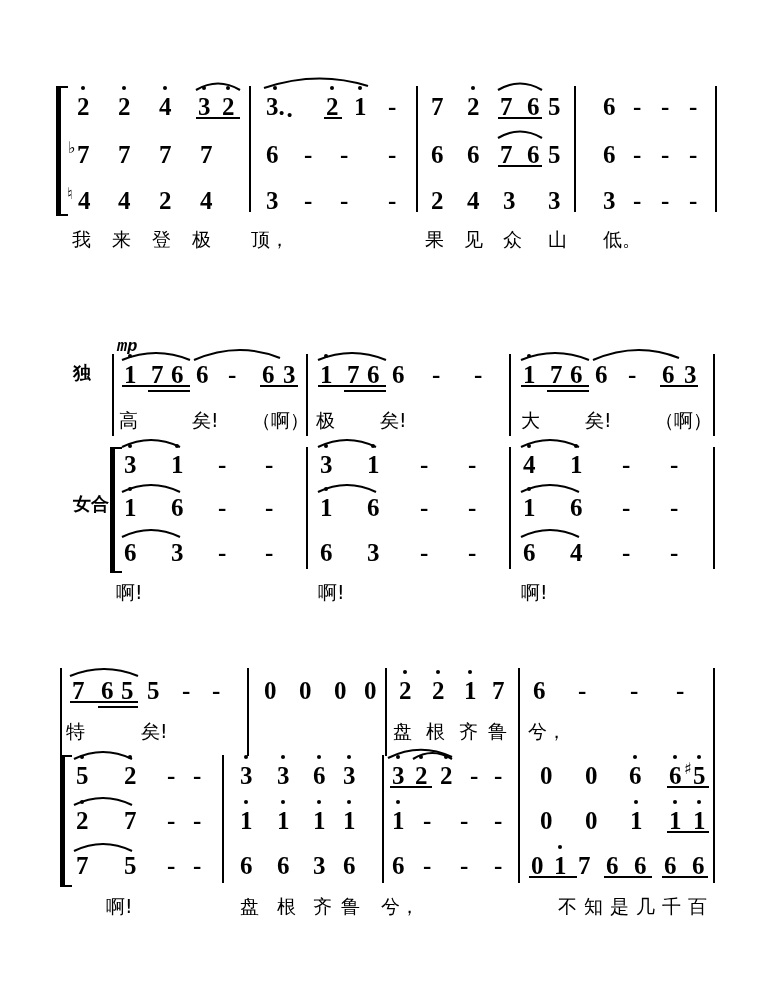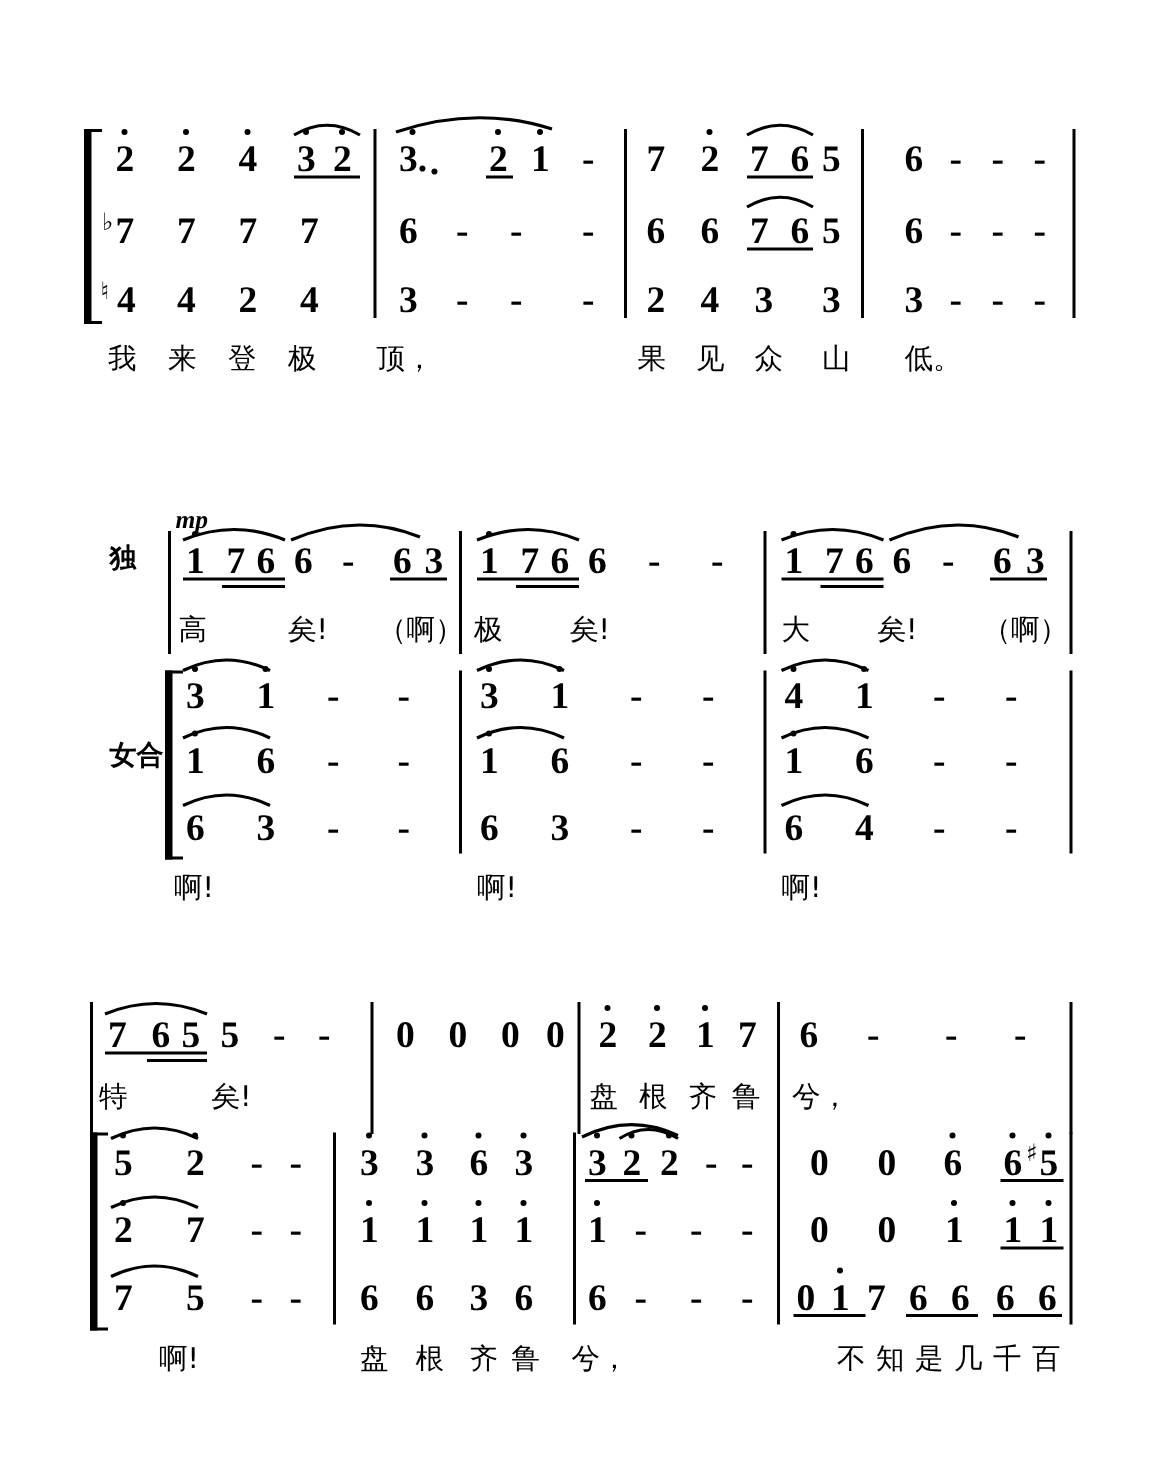--- a/index.html
+++ b/index.html
@@ -203,21 +203,21 @@
     <div class="lyric" style="left:464px;top:230px;">见</div>
     <div class="lyric" style="left:503px;top:230px;">众</div>
     <div class="lyric" style="left:548px;top:230px;">山</div>
     <div class="lyric" style="left:603px;top:230px;">低。</div>
   </div>
 
   <div>
 
     <div class="part" style="left:73px;top:364px;">独</div>
 
-    <div class="dyn" style="left:117px;top:338px;">mp</div>
+    <div class="dyn" style="left:117px;top:338px;font-family:Liberation Mono, monospace;">mp</div>
 
     <div class="bar" style="left:112px;top:354px;height:44px;"></div>
     <div class="bar" style="left:306px;top:354px;height:44px;"></div>
     <div class="bar" style="left:509px;top:354px;height:44px;"></div>
     <div class="bar" style="left:713px;top:354px;height:44px;"></div>
 
     <div class="bar" style="left:112px;top:398px;height:38px;"></div>
     <div class="bar" style="left:306px;top:398px;height:38px;"></div>
     <div class="bar" style="left:509px;top:398px;height:38px;"></div>
     <div class="bar" style="left:713px;top:398px;height:38px;"></div>

